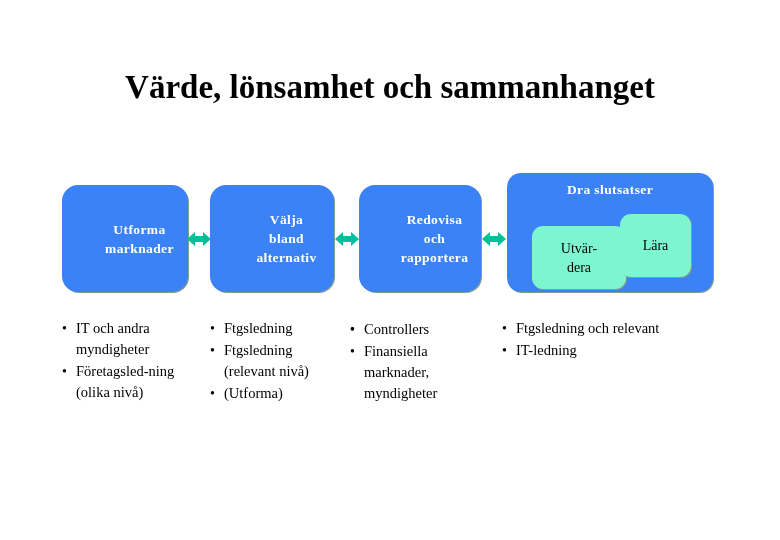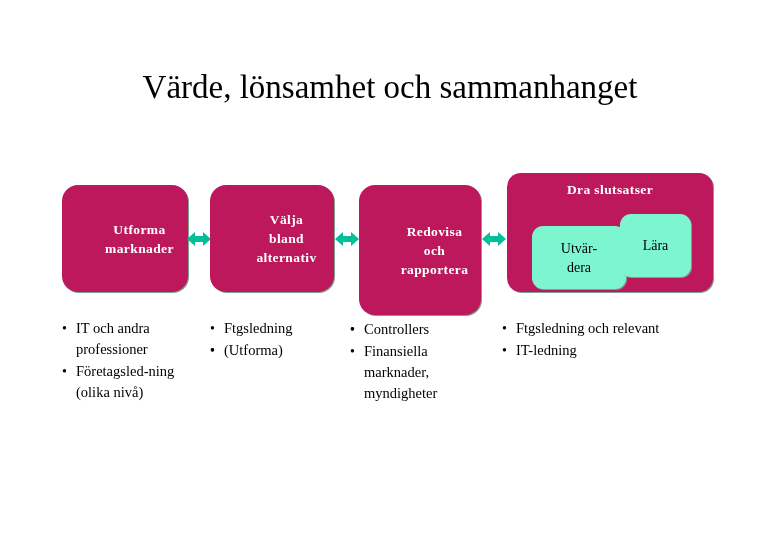--- a/index.html
+++ b/index.html
@@ -25,30 +25,30 @@
 
   
   #slide-title {
     position: absolute;
     left: 0;
     top: 69px;
     width: 780px;
     text-align: center;
     font-family: "Liberation Serif", serif;
     font-size: 33px;
-    font-weight: normal;
+    font-weight: bold;
     color: #000000;
     letter-spacing: 0px;
     white-space: nowrap;
   }
 
   
   .proc-box {
     position: absolute;
-    background: #be185d;
+    background: #3b82f6;
     border-radius: 16px;
     box-shadow: 1px 1px 0 0 #7f9f93;
     box-sizing: border-box;
     display: flex;
     align-items: center;
     justify-content: center;
     padding-left: 29px;
   }
   .proc-label {
     font-family: "Liberation Serif", serif;
@@ -56,21 +56,21 @@
     font-size: 13.5px;
     line-height: 19px;
     color: #ffffff;
     text-align: center;
     white-space: pre-line;
     letter-spacing: 0.4px;
   }
 
   #box-utforma   { left: 62px;  top: 185px; width: 126px; height: 107px; }
   #box-valja     { left: 210px; top: 185px; width: 124px; height: 107px; }
-  #box-redovisa  { left: 359px; top: 185px; width: 122px; height: 130px; }
+  #box-redovisa  { left: 359px; top: 185px; width: 122px; height: 107px; }
 
   
   #box-dra {
     left: 507px;
     top: 173px;
     width: 206px;
     height: 119px;
     display: block;
     border-radius: 14px;
   }
@@ -199,29 +199,29 @@
 dera</div>
     </div>
 
     <div class="sub-box" id="sub-lara">
       <div class="sub-label">Lära</div>
     </div>
   </div>
 
   <div class="bullet-col" id="col-1">
     <ul>
-      <li><span class="dot">•</span><span>IT och andra professioner</span></li>
+      <li><span class="dot">•</span><span>IT och andra myndigheter</span></li>
       <li><span class="dot">•</span><span>Företagsled-ning (olika nivå)</span></li>
     </ul>
   </div>
 
   <div class="bullet-col" id="col-2">
     <ul>
       <li><span class="dot">•</span><span>Ftgsledning</span></li>
-      <li><span class="dot">•</span></li>
+      <li><span class="dot">•</span><span>Ftgsledning (relevant nivå)</span></li>
       <li><span class="dot">•</span><span>(Utforma)</span></li>
     </ul>
   </div>
 
   <div class="bullet-col" id="col-3">
     <ul>
       <li><span class="dot">•</span></li>
       <li><span class="dot">•</span><span>Controllers</span></li>
       <li><span class="dot">•</span><span>Finansiella marknader, myndigheter</span></li>
     </ul>

